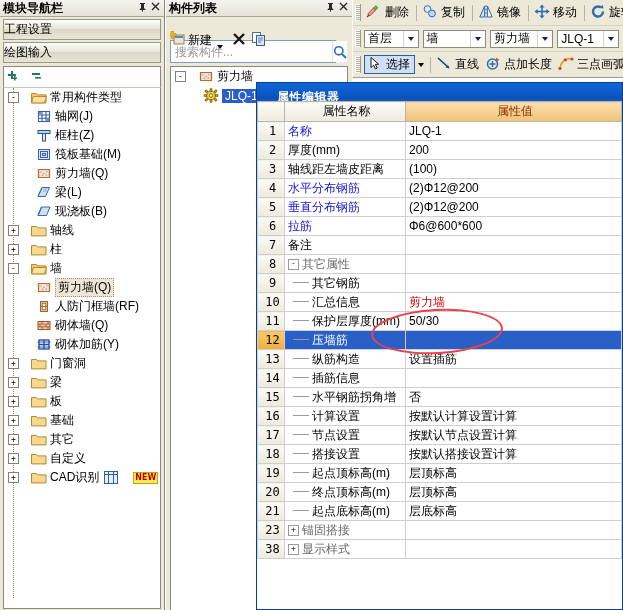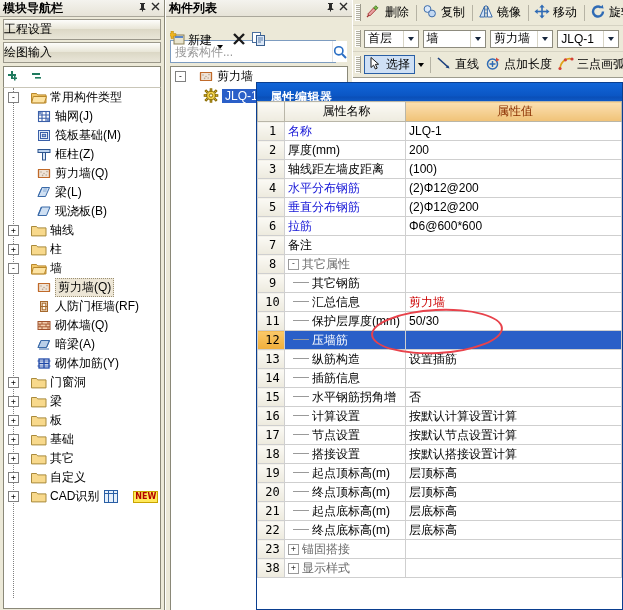--- a/index.html
+++ b/index.html
@@ -188,21 +188,21 @@
   #prop-win {
     position: absolute; left: 256px; top: 82px; width: 367px; height: 528px;
     border: 1px solid #0a3e8f;
     box-sizing: border-box;
     background: #fff;
   }
   #prop-title {
     height: 28px;
     background: linear-gradient(to bottom,#1165d8 0%,#0b56c4 46%,#0a4fb8 50%,#1a71e3 100%);
     color: #fff; font-weight: bold; font-size: 12px;
-    display: flex; align-items: center; padding-left: 13px;
+    display: flex; align-items: center; padding-left: 20px;
     letter-spacing: 0.5px;
   }
   #prop-body {
     position: absolute; top: 18px; left: 0; right: 0; bottom: 0;
     background: #fff; overflow: hidden;
   }
   table.ptab { border-collapse: collapse; width: 100%; table-layout: fixed; }
   table.ptab col.c-num { width: 27px; }
   table.ptab col.c-name { width: 121px; }
   table.ptab col.c-val { width: auto; }
@@ -328,33 +328,33 @@
                 <g fill="#6f8ec9">
                   <rect x="3" y="3" width="2" height="2"></rect>
                   <rect x="11" y="10" width="2" height="2"></rect>
                 </g>
               </svg></span>
             <span class="lbl">轴网(J)</span>
           </div>
           <div class="tnode indent2">
             <span class="dots"></span>
             <span class="icn"><svg width="16" height="15" viewBox="0 0 16 15">
+                <rect x="2" y="2.5" width="12" height="3" fill="#bcd3ef" stroke="#2d558f"></rect>
+                <rect x="6.5" y="5.5" width="3" height="7.5" fill="#d9e7f8" stroke="#2d558f"></rect>
+              </svg></span>
+            <span class="lbl">框柱(Z)</span>
+          </div>
+          <div class="tnode indent2">
+            <span class="dots"></span>
+            <span class="icn"><svg width="16" height="15" viewBox="0 0 16 15">
                 <rect x="2.5" y="2.5" width="11" height="10" fill="#dfeaf7" stroke="#3a5fa8"></rect>
                 <rect x="4.5" y="4.5" width="7" height="6" fill="#fff" stroke="#3a5fa8"></rect>
                 <rect x="6.3" y="6.3" width="3.4" height="2.4" fill="#9ab7de" stroke="#3a5fa8"></rect>
               </svg></span>
             <span class="lbl">筏板基础(M)</span>
-          </div>
-          <div class="tnode indent2">
-            <span class="dots"></span>
-            <span class="icn"><svg width="16" height="15" viewBox="0 0 16 15">
-                <rect x="2" y="2.5" width="12" height="3" fill="#bcd3ef" stroke="#2d558f"></rect>
-                <rect x="6.5" y="5.5" width="3" height="7.5" fill="#d9e7f8" stroke="#2d558f"></rect>
-              </svg></span>
-            <span class="lbl">框柱(Z)</span>
           </div>
           <div class="tnode indent2">
             <span class="dots"></span>
             <span class="icn"><svg width="16" height="15" viewBox="0 0 16 15">
                 <rect x="2.5" y="3.5" width="11" height="8" fill="#efe3d6" stroke="#c06a2a"></rect>
                 <g fill="#b9a894">
                   <circle cx="5" cy="6" r="0.8"></circle>
                   <circle cx="8" cy="7.5" r="0.8"></circle>
                   <circle cx="11" cy="5.6" r="0.8"></circle>
                   <circle cx="6.6" cy="9.4" r="0.8"></circle>
@@ -432,29 +432,20 @@
           </div>
           <div class="tnode indent2">
             <span class="dots"></span>
             <span class="icn"><svg width="16" height="15" viewBox="0 0 16 15">
                 <rect x="2" y="3.5" width="12" height="8" fill="#f4cfae" stroke="#a0522d"></rect>
                 <g stroke="#a0522d" stroke-width="0.9">
                   <path d="M2 6.1h12M2 8.8h12M6 3.5v2.6M10 6.1v2.7M6 8.8v2.7M12 3.5v2.6M4 6.1v2.7M12 8.8v2.7"></path>
                 </g>
               </svg></span>
             <span class="lbl">砌体墙(Q)</span>
-          </div>
-          <div class="tnode indent2">
-            <span class="dots"></span>
-            <span class="icn"><svg width="16" height="15" viewBox="0 0 16 15">
-                <path d="M2 10.5 L5 3.5 L13.5 3.5 L10.5 10.5z" fill="#b9cfe8" stroke="#3a6aa8"></path>
-                <path d="M5 3.5 L2 10.5M10.5 10.5 L13.5 3.5" stroke="#3a6aa8"></path>
-                <path d="M3 12h10" stroke="#3a6aa8" stroke-width="1"></path>
-              </svg></span>
-            <span class="lbl">暗梁(A)</span>
           </div>
           <div class="tnode indent2">
             <span class="dots"></span>
             <span class="icn"><svg width="16" height="15" viewBox="0 0 16 15">
                 <rect x="3" y="3" width="10" height="9" fill="none" stroke="#1f49a8" stroke-width="1.3"></rect>
                 <path d="M3 7.5h10M8 3v9" stroke="#1f49a8" stroke-width="1.3"></path>
                 <path d="M1.5 5h13M1.5 10h13" stroke="#1f49a8" stroke-width="0.9"></path>
               </svg></span>
             <span class="lbl">砌体加筋(Y)</span>
           </div>
@@ -857,25 +848,20 @@
               <td class="numcell">20</td>
               <td class="namecell "><span class="child-dash"></span><span>终点顶标高(m)</span></td>
               <td class="valcell"><span>层顶标高</span></td>
             </tr>
             <tr>
               <td class="numcell">21</td>
               <td class="namecell "><span class="child-dash"></span><span>起点底标高(m)</span></td>
               <td class="valcell"><span>层底标高</span></td>
             </tr>
             <tr>
-              <td class="numcell">22</td>
-              <td class="namecell "><span class="child-dash"></span><span>终点底标高(m)</span></td>
-              <td class="valcell"><span>层底标高</span></td>
-            </tr>
-            <tr>
               <td class="numcell">23</td>
               <td class="namecell group"><span class="grp-box">+</span><span>锚固搭接</span></td>
               <td class="valcell"><span></span></td>
             </tr>
             <tr>
               <td class="numcell">38</td>
               <td class="namecell group"><span class="grp-box">+</span><span>显示样式</span></td>
               <td class="valcell"><span></span></td>
             </tr>
           </tbody>

